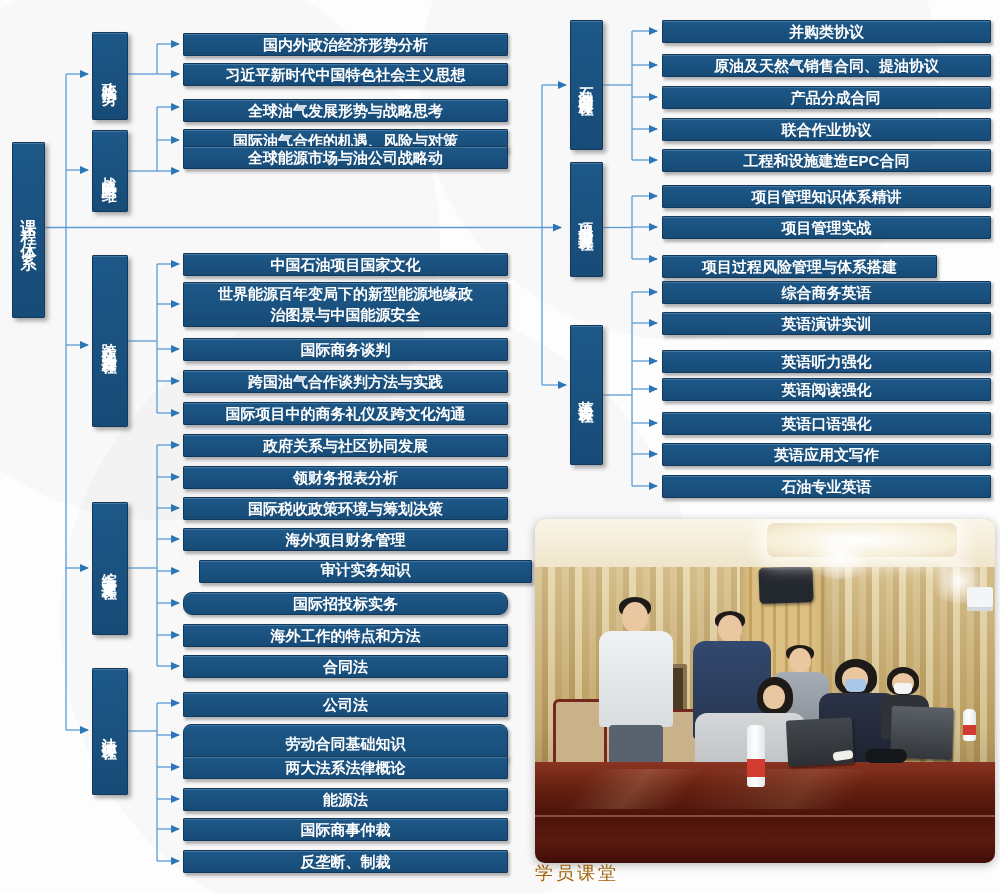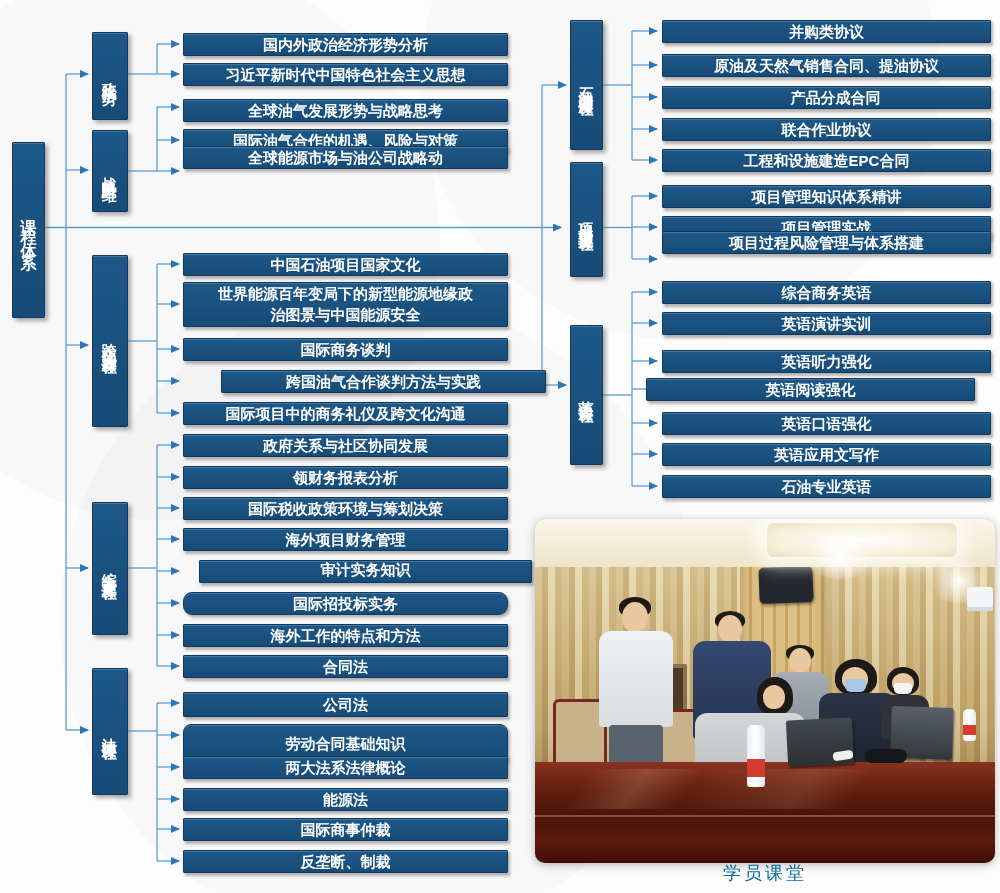--- a/index.html
+++ b/index.html
@@ -71,22 +71,22 @@
   .p-table-gloss { left:0; top:250px; width:460px; height:40px; opacity:0.5;
     background:linear-gradient(100deg, rgba(255,214,170,0) 10%, rgba(255,220,180,0.35) 22%, rgba(255,214,170,0) 34%, rgba(255,220,180,0.25) 58%, rgba(255,214,170,0) 70%);
     transform:skewX(-30deg); }
   .p-table-edge { left:0; top:296px; width:460px; height:2px; background:rgba(255,190,150,0.35); }
   .p-laptop { background:linear-gradient(180deg,#43484e 0%,#2c3034 100%); border-radius:3px;
     box-shadow:1px 2px 2px rgba(0,0,0,0.45); }
   .p-bottle { background:linear-gradient(90deg,#e9eef0 0%,#ffffff 45%,#dfe6e9 100%); border-radius:5px 5px 3px 3px; }
   .p-label { background:#d23b2f; }
 
   .caption {
-    position:absolute; left:535px; top:861px; width:460px; text-align:center;
-    font-family:"Liberation Serif", serif; font-size:18px; color:#0369a1; letter-spacing:3px;
+    position:absolute; left:535px; top:861px; width:460px; text-align:left;
+    font-family:"Liberation Serif", serif; font-size:18px; color:#a16207; letter-spacing:3px;
   }
 </style>
 </head>
 <body>
 
 <div class="canvas">
 
   <div class="blob" style="left:-120px; top:-40px; width:560px; height:560px;"></div>
   <div class="blob" style="left:60px; top:300px; width:640px; height:640px;"></div>
   <div class="blob" style="left:420px; top:-180px; width:520px; height:520px;"></div>
@@ -170,21 +170,21 @@
       <div class="node leaf" style="left: 183px; top: 32.5px; width: 325px; height: 23px;">国内外政治经济形势分析</div>
       <div class="node leaf" style="left: 183px; top: 62.5px; width: 325px; height: 23px;">习近平新时代中国特色社会主义思想</div>
       <div class="node cat" style="left: 92px; top: 130px; width: 35.5px; height: 82px;">战略思维</div>
       <div class="node leaf" style="left: 183px; top: 99px; width: 325px; height: 23px;">全球油气发展形势与战略思考</div>
       <div class="node leaf" style="left: 183px; top: 128.5px; width: 325px; height: 23px;">国际油气合作的机遇、风险与对策</div>
       <div class="node leaf" style="left: 183px; top: 146px; width: 325px; height: 23px;">全球能源市场与油公司战略动</div>
       <div class="node cat" style="left: 92px; top: 255px; width: 35.5px; height: 172px;">跨文化沟通课程</div>
       <div class="node leaf" style="left: 183px; top: 252.5px; width: 325px; height: 23px;">中国石油项目国家文化</div>
       <div class="node leaf multiline" style="left: 183px; top: 281.5px; width: 325px; height: 45px;">世界能源百年变局下的新型能源地缘政治图景与中国能源安全</div>
       <div class="node leaf" style="left: 183px; top: 337.5px; width: 325px; height: 23px;">国际商务谈判</div>
-      <div class="node leaf" style="left: 183px; top: 369.5px; width: 325px; height: 23px; margin-left: 38px;">跨国油气合作谈判方法与实践</div>
+      <div class="node leaf" style="left: 183px; top: 369.5px; width: 325px; height: 23px;">跨国油气合作谈判方法与实践</div>
       <div class="node leaf" style="left: 183px; top: 401.5px; width: 325px; height: 23px;">国际项目中的商务礼仪及跨文化沟通</div>
       <div class="node cat" style="left: 92px; top: 502px; width: 35.5px; height: 133px;">综合专业课程</div>
       <div class="node leaf" style="left: 183px; top: 433.5px; width: 325px; height: 23px;">政府关系与社区协同发展</div>
       <div class="node leaf" style="left: 183px; top: 465.5px; width: 325px; height: 23px;">领财务报表分析</div>
       <div class="node leaf" style="left: 183px; top: 496.5px; width: 325px; height: 23px;">国际税收政策环境与筹划决策</div>
       <div class="node leaf" style="left: 183px; top: 527.5px; width: 325px; height: 23px;">海外项目财务管理</div>
       <div class="node leaf" style="left: 199px; top: 559.5px; width: 333px; height: 23px; font-family: Liberation Mono, monospace;">审计实务知识</div>
       <div class="node leaf" style="left: 183px; top: 591.5px; width: 325px; height: 23px; border-radius: 9px;">国际招投标实务</div>
       <div class="node leaf" style="left: 183px; top: 623.5px; width: 325px; height: 23px;">海外工作的特点和方法</div>
       <div class="node leaf" style="left: 183px; top: 654.5px; width: 325px; height: 23px;">合同法</div>
@@ -197,26 +197,26 @@
       <div class="node leaf" style="left: 183px; top: 849.5px; width: 325px; height: 23px;">反垄断、制裁</div>
       <div class="node cat" style="left: 570px; top: 20px; width: 33px; height: 130px;">石油合同课程</div>
       <div class="node leaf" style="left: 662px; top: 19.5px; width: 329px; height: 23px;">并购类协议</div>
       <div class="node leaf" style="left: 662px; top: 53.5px; width: 329px; height: 23px;">原油及天然气销售合同、提油协议</div>
       <div class="node leaf" style="left: 662px; top: 85.5px; width: 329px; height: 23px; padding-left: 24px;">产品分成合同</div>
       <div class="node leaf" style="left: 662px; top: 117.5px; width: 329px; height: 23px;">联合作业协议</div>
       <div class="node leaf" style="left: 662px; top: 148.5px; width: 329px; height: 23px;">工程和设施建造EPC合同</div>
       <div class="node cat" style="left: 570px; top: 162px; width: 33px; height: 115px;">项目管理课程</div>
       <div class="node leaf" style="left: 662px; top: 184.5px; width: 329px; height: 23px;">项目管理知识体系精讲</div>
       <div class="node leaf" style="left: 662px; top: 215.5px; width: 329px; height: 23px;">项目管理实战</div>
-      <div class="node leaf" style="left: 662px; top: 231px; width: 329px; height: 23px;">项目过程风险管理与体系搭建</div>
+      <div class="node leaf" style="left: 662px; top: 255px; width: 275px; height: 23px;">项目过程风险管理与体系搭建</div>
       <div class="node cat" style="left: 570px; top: 325px; width: 33px; height: 140px;">英语课程</div>
       <div class="node leaf" style="left: 662px; top: 280.5px; width: 329px; height: 23px;">综合商务英语</div>
       <div class="node leaf" style="left: 662px; top: 311.5px; width: 329px; height: 23px;">英语演讲实训</div>
       <div class="node leaf" style="left: 662px; top: 349.5px; width: 329px; height: 23px;">英语听力强化</div>
-      <div class="node leaf" style="left: 646px; top: 377.5px; width: 329px; height: 23px;">英语阅读强化</div>
+      <div class="node leaf" style="left: 662px; top: 377.5px; width: 329px; height: 23px;">英语阅读强化</div>
       <div class="node leaf" style="left: 662px; top: 411.5px; width: 329px; height: 23px;">英语口语强化</div>
       <div class="node leaf" style="left: 662px; top: 442.5px; width: 329px; height: 23px;">英语应用文写作</div>
       <div class="node leaf" style="left: 662px; top: 474.5px; width: 329px; height: 23px;">石油专业英语</div>
     </div>
 
   <div class="photo">
     <div class="ph p-curtain"></div>
     <div class="ph p-curtain-shade"></div>
     <div class="ph p-window"></div>
     <div class="ph p-wood"></div>

